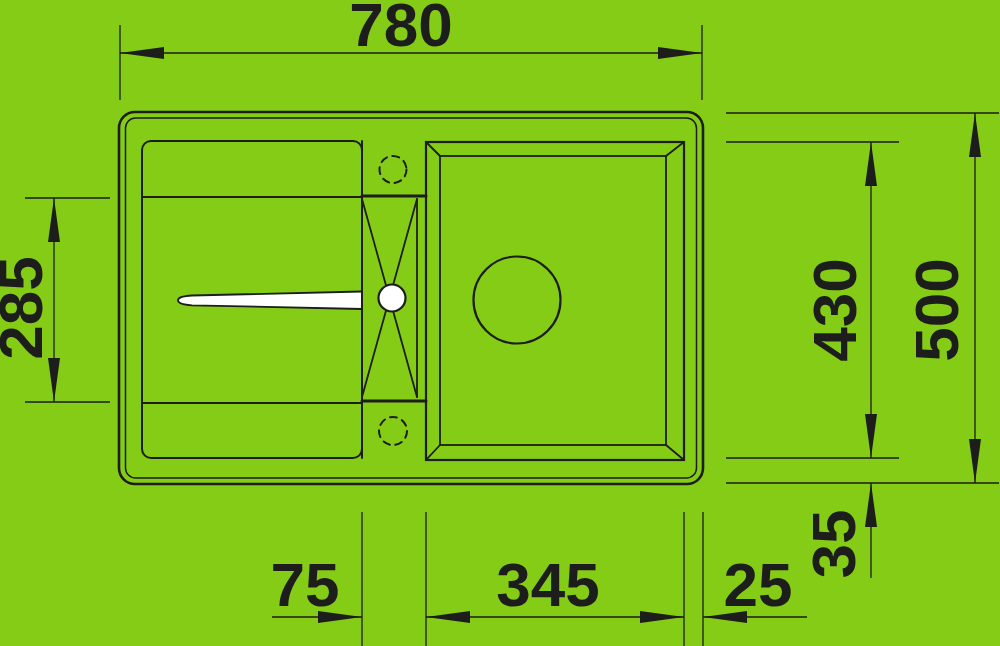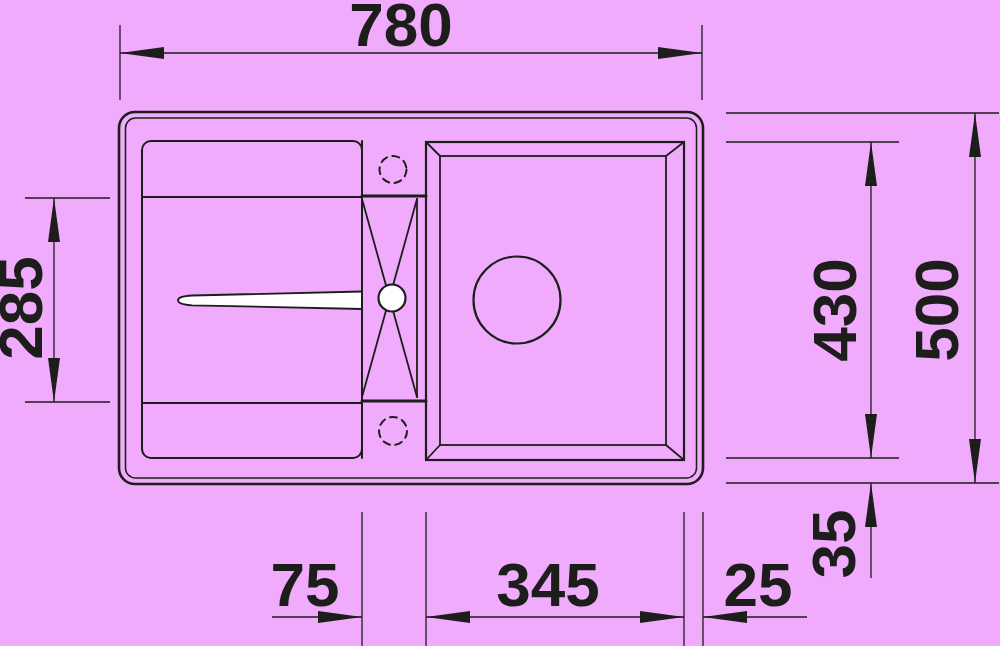--- a/index.html
+++ b/index.html
@@ -4,21 +4,21 @@
 <style>
   html, body {
     margin: 0;
     padding: 0;
     background: #ffffff;
   }
   .canvas {
     position: relative;
     width: 1000px;
     height: 646px;
-    background: #f0abfc;
+    background: #84cc16;
     overflow: hidden;
   }
   svg {
     display: block;
   }
   .dim-text {
     font-family: "Liberation Sans", sans-serif;
     font-size: 62px;
     font-weight: 700;
     fill: #1d1d1b;

